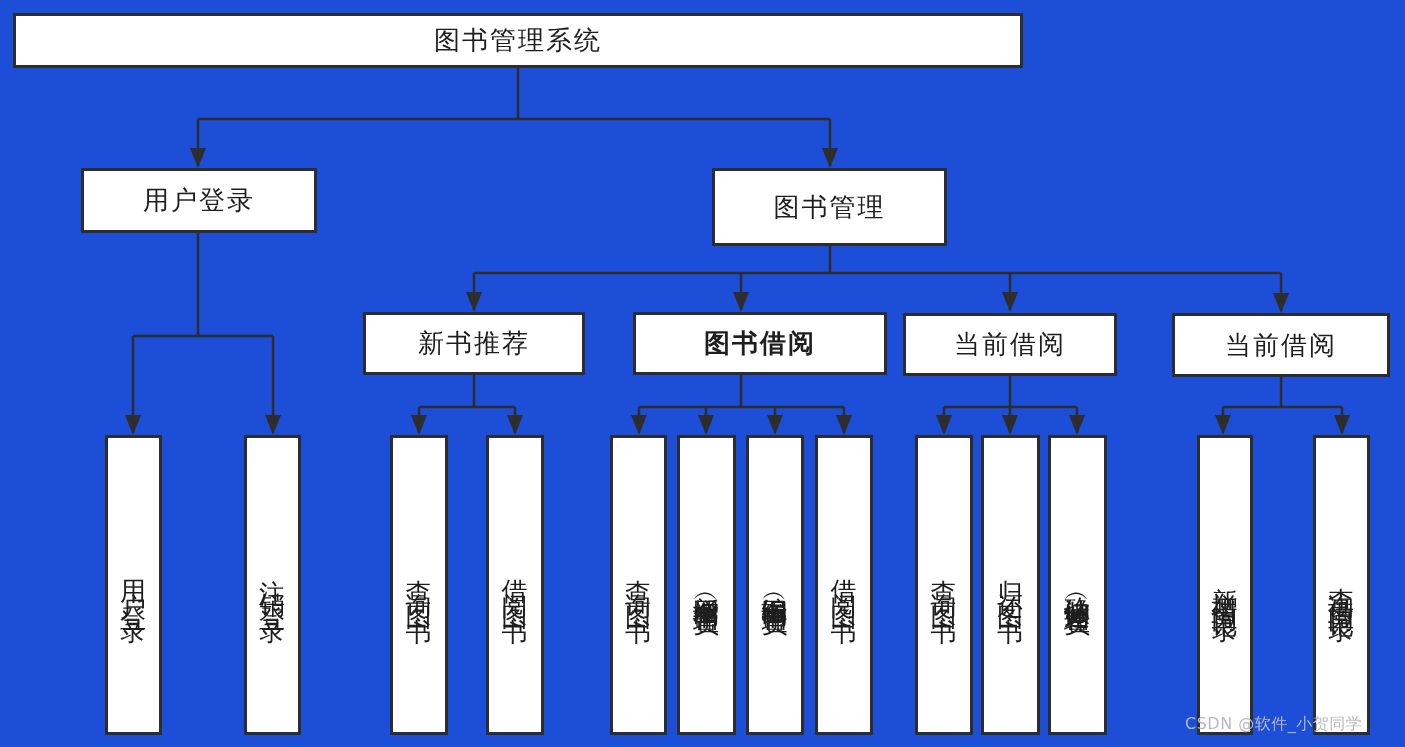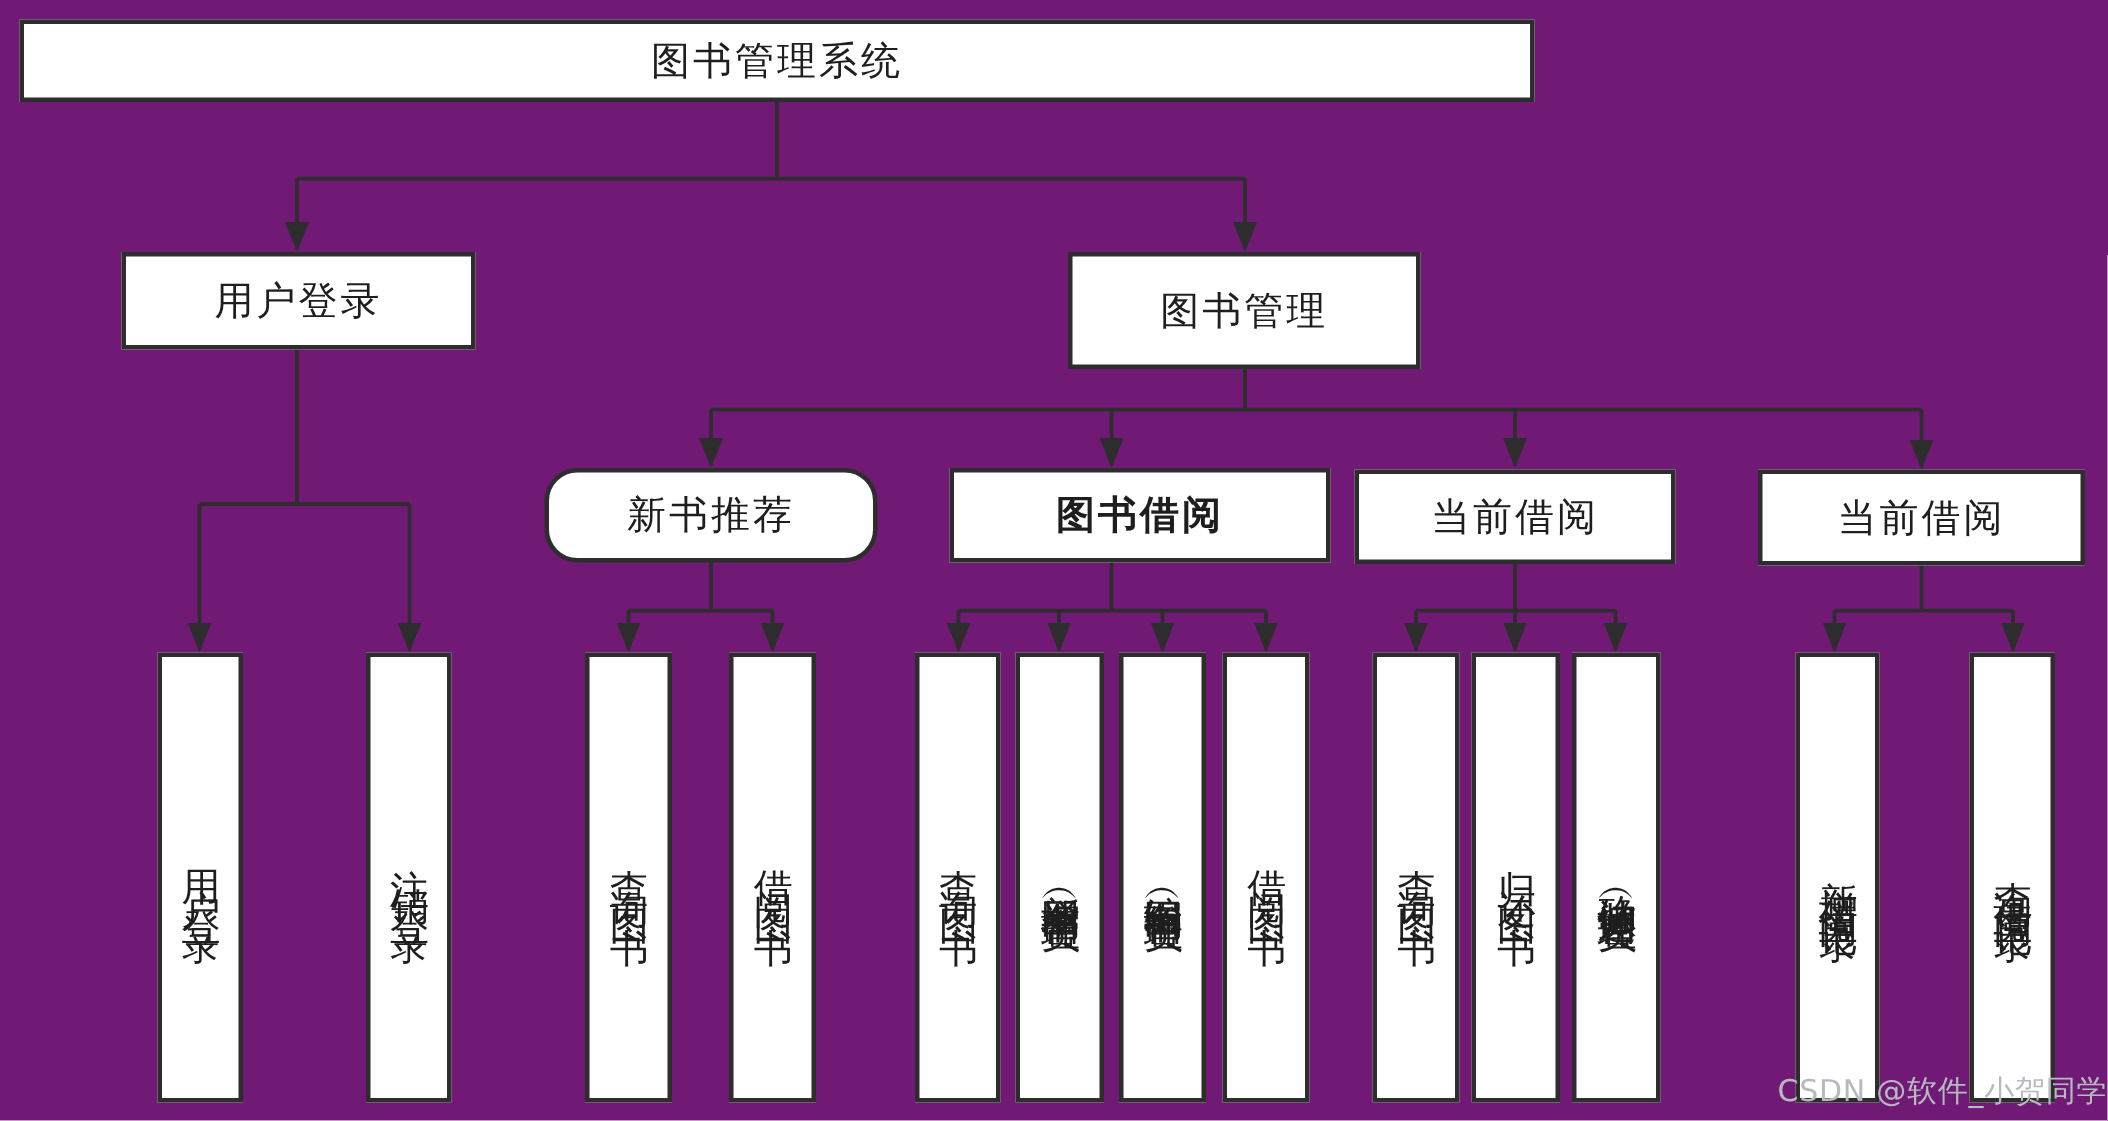--- a/index.html
+++ b/index.html
@@ -5,21 +5,21 @@
   html, body {
     margin: 0;
     padding: 0;
     background: #ffffff;
     font-family: "DejaVu Sans", "Liberation Sans", sans-serif;
   }
   .canvas {
     position: relative;
     width: 1405px;
     height: 747px;
-    background: #701a75;
+    background: #1d4ed8;
     overflow: hidden;
   }
   svg.connectors {
     position: absolute;
     left: 0; top: 0;
     width: 1405px; height: 747px;
     z-index: 1;
   }
   .node {
     position: absolute;
@@ -44,21 +44,21 @@
     line-height: 1;
     white-space: nowrap;
   }
   .ls4 { letter-spacing: 13px; }
   .ls6 { letter-spacing: 6px; }
   .ls9 { letter-spacing: 2px; }
   .watermark {
     position: absolute;
     left: 1185px;
     top: 714px;
-    font-size: 20px;
+    font-size: 16px;
     color: #b6bac0;
     letter-spacing: 0.5px;
     white-space: nowrap;
     z-index: 3;
   }
 </style>
 </head>
 <body>
 
 <div class="canvas">
@@ -117,21 +117,21 @@
     <span>图书管理系统</span>
   </div>
 
   <div class="node h-node" style="left:81px; top:168px; width:236px; height:65px;">
     <span>用户登录</span>
   </div>
   <div class="node h-node" style="left:712px; top:168px; width:235px; height:78px;">
     <span>图书管理</span>
   </div>
 
-  <div class="node h-node" style="left:363px; top:312px; width:222px; height:63px;border-radius:22px;">
+  <div class="node h-node" style="left:363px; top:312px; width:222px; height:63px;">
     <span>新书推荐</span>
   </div>
   <div class="node h-node" style="left:633px; top:312px; width:254px; height:63px;font-weight:bold;">
     <span>图书借阅</span>
   </div>
   <div class="node h-node" style="left:903px; top:313px; width:214px; height:63px;text-align:center;">
     <span>当前借阅</span>
   </div>
   <div class="node h-node" style="left:1172px; top:313px; width:218px; height:64px;">
     <span>当前借阅</span>

